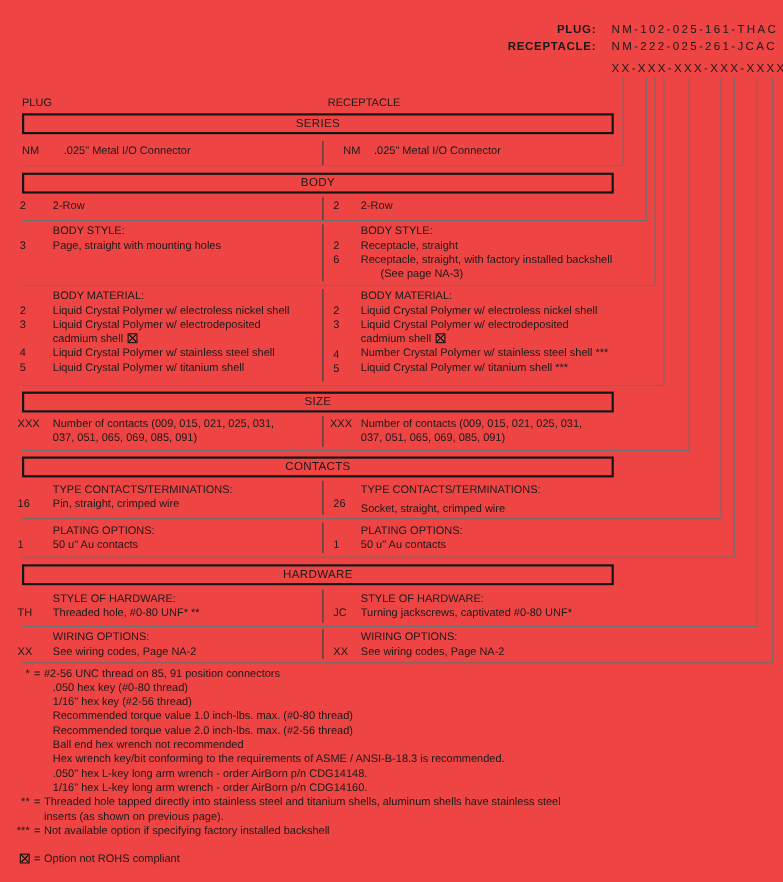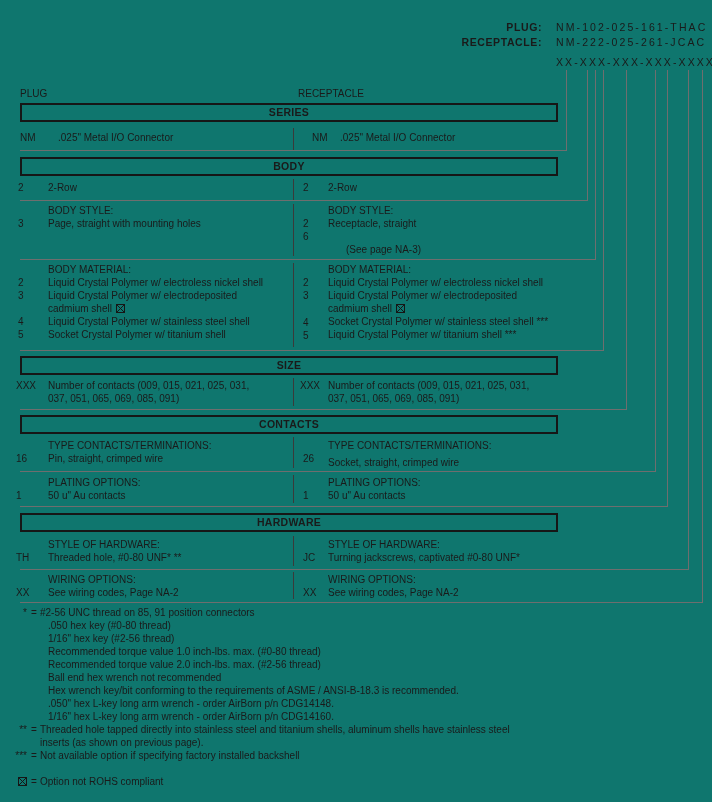--- a/index.html
+++ b/index.html
@@ -1,29 +1,29 @@
 <!DOCTYPE html>
 <html><head>
 <meta charset="utf-8">
 <style>
   * { margin:0; padding:0; box-sizing:border-box; }
   html,body { background:#fff; }
   .page {
-    position:relative; width:712px; height:802px; background:#0f766e;
+    position:relative; width:712px; height:802px; background:#ef4444;
     font-family:"Liberation Sans", sans-serif; font-size:10px; color:#1a1a1a;
     overflow:hidden;
   }
   .abs { position:absolute; white-space:nowrap; line-height:13px; }
   .pn-label { position:absolute; left:380px; width:162px; text-align:right;
               font-weight:bold; font-size:10.5px; letter-spacing:0.6px; line-height:13px; }
   .pn-value { position:absolute; left:556px; font-size:10.5px; letter-spacing:2.1px;
               line-height:13px; white-space:nowrap; }
   .secbox { position:absolute; left:20px; width:538px; height:19px;
             border:2px solid #161616; text-align:center; }
-  .secbox span { font-weight:bold; font-size:10.5px; line-height:15px; letter-spacing:0.3px; }
+  .secbox span { font-weight:normal; font-size:10.5px; line-height:15px; letter-spacing:0.3px; }
   .rule { position:absolute; height:1px; background:#6e6e6e; }
   .leader { position:absolute; width:1px; background:#6e6e6e; }
   .vdiv { position:absolute; left:293px; width:1px; background:#3a3a3a; }
   .fn { position:absolute; left:10px; top:606px; width:700px; line-height:13px; }
   .fn-line { position:relative; padding-left:30px; white-space:nowrap; }
   .fn-marker { position:absolute; left:0; width:17px; text-align:right; display:inline-block; }
   .fn-eq { position:absolute; left:21px; }
   .fn-sub { padding-left:38px; white-space:nowrap; }
   .fn-cont { padding-left:30px; white-space:nowrap; }
   .fn-gap { margin-top:13px; }
@@ -94,41 +94,42 @@
   <span class="abs" style="left:303px; top:181px">2</span>
   <span class="abs" style="left:328px; top:181px">2-Row</span>
 
   <span class="abs" style="left:48px; top:204px">BODY STYLE:</span>
   <span class="abs" style="left:18px; top:217px">3</span>
   <span class="abs" style="left:48px; top:217px">Page, straight with mounting holes</span>
   <span class="abs" style="left:328px; top:204px">BODY STYLE:</span>
   <span class="abs" style="left:303px; top:217px">2</span>
   <span class="abs" style="left:328px; top:217px">Receptacle, straight</span>
   <span class="abs" style="left:303px; top:230px">6</span>
+  <span class="abs" style="left:328px; top:230px">Receptacle, straight, with factory installed backshell</span>
   <span class="abs" style="left:346px; top:243px">(See page NA-3)</span>
 
   <span class="abs" style="left:48px; top:263px">BODY MATERIAL:</span>
   <span class="abs" style="left:18px; top:276px">2</span>
   <span class="abs" style="left:48px; top:276px">Liquid Crystal Polymer w/ electroless nickel shell</span>
   <span class="abs" style="left:18px; top:289px">3</span>
   <span class="abs" style="left:48px; top:289px">Liquid Crystal Polymer w/ electrodeposited</span>
   <span class="abs" style="left:48px; top:302px"><span>cadmium shell</span><span class="xbox"></span></span>
   <span class="abs" style="left:18px; top:315px">4</span>
   <span class="abs" style="left:48px; top:315px">Liquid Crystal Polymer w/ stainless steel shell</span>
   <span class="abs" style="left:18px; top:328px">5</span>
-  <span class="abs" style="left:48px; top:328px">Socket Crystal Polymer w/ titanium shell</span>
+  <span class="abs" style="left:48px; top:328px">Liquid Crystal Polymer w/ titanium shell</span>
 
   <span class="abs" style="left:328px; top:263px">BODY MATERIAL:</span>
   <span class="abs" style="left:303px; top:276px">2</span>
   <span class="abs" style="left:328px; top:276px">Liquid Crystal Polymer w/ electroless nickel shell</span>
   <span class="abs" style="left:303px; top:289px">3</span>
   <span class="abs" style="left:328px; top:289px">Liquid Crystal Polymer w/ electrodeposited</span>
   <span class="abs" style="left:328px; top:302px"><span>cadmium shell</span><span class="xbox"></span></span>
   <span class="abs" style="left:303px; top:316px">4</span>
-  <span class="abs" style="left:328px; top:315px">Socket Crystal Polymer w/ stainless steel shell ***</span>
+  <span class="abs" style="left:328px; top:315px">Number Crystal Polymer w/ stainless steel shell ***</span>
   <span class="abs" style="left:303px; top:329px">5</span>
   <span class="abs" style="left:328px; top:328px">Liquid Crystal Polymer w/ titanium shell ***</span>
 
   <div class="secbox" style="top:356px"><span>SIZE</span></div>
   <span class="abs" style="left:16px; top:379px">XXX</span>
   <span class="abs" style="left:48px; top:379px">Number of contacts (009, 015, 021, 025, 031,</span>
   <span class="abs" style="left:48px; top:392px">037, 051, 065, 069, 085, 091)</span>
   <span class="abs" style="left:300px; top:379px">XXX</span>
   <span class="abs" style="left:328px; top:379px">Number of contacts (009, 015, 021, 025, 031,</span>
   <span class="abs" style="left:328px; top:392px">037, 051, 065, 069, 085, 091)</span>

